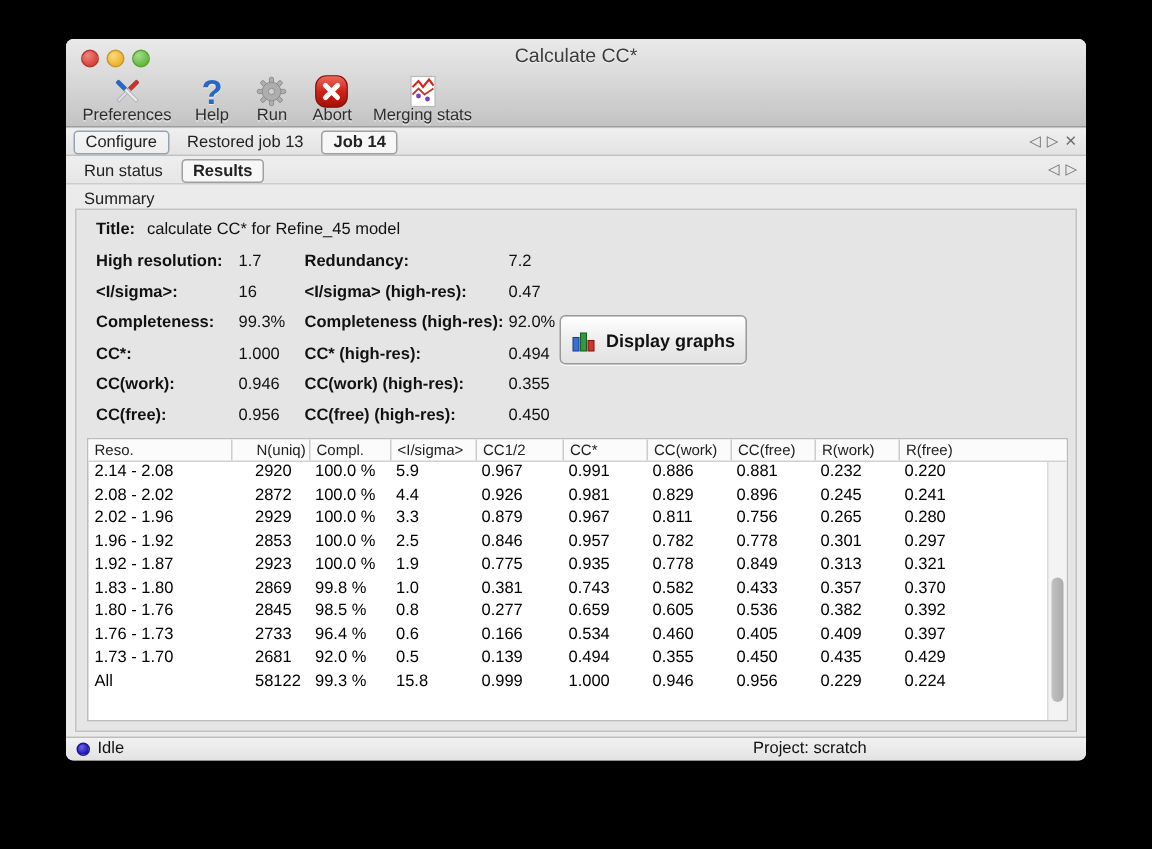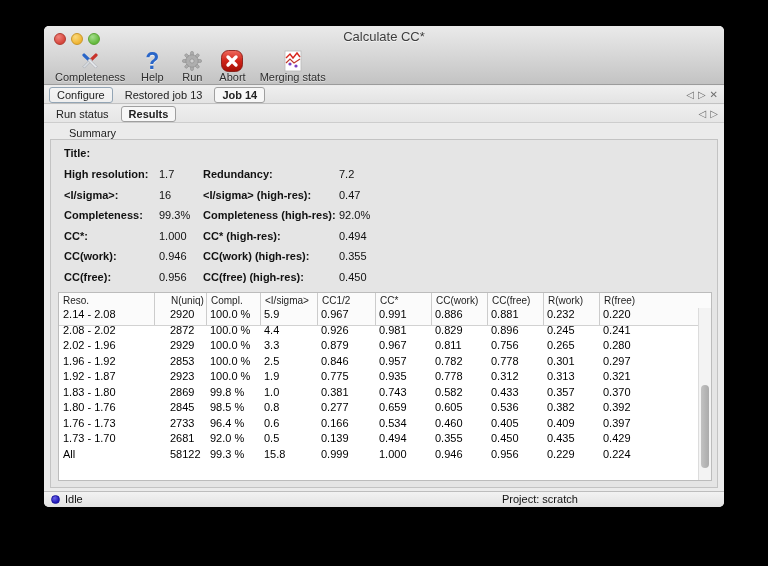--- a/index.html
+++ b/index.html
@@ -42,21 +42,21 @@
     display:flex; align-items:center; font-size:11px; color:#222;
   }
   .tab { padding:1px 7px; margin-left:5px; white-space:nowrap;text-align:center; }
   .tab.boxed { border:1px solid #93a5b5; border-radius:3px; background:rgba(255,255,255,.4); }
   .tab.active { font-weight:bold; border:1px solid #9f9f9f; border-radius:3px; background:#f7f7f7; }
   .tab-spacer { flex:1; }
   .nav-arrows { display:flex; align-items:center; gap:4px; margin-right:6px; color:#6e6e6e; font-size:10px; }
   .nav-glyph { cursor:default; line-height:10px; }
   
   #content { position:absolute; left:0; top:98px; width:680px; height:367px; background:#ebebeb; }
-  #summary-caption { position:absolute; left:25px; top:3px; font-size:11px; color:#222; }
+  #summary-caption { position:absolute; left:12px; top:3px; font-size:11px; color:#222; }
   #groupbox {
     position:absolute; left:6px; top:15px; width:668px; height:349px;
     border:1px solid #c3c3c3; border-radius:0; background:#e5e5e5;
   }
   .sum-label { font-weight:bold; font-size:11px; color:#111; white-space:nowrap; }
   .sum-value { font-size:11px; color:#111; white-space:nowrap; }
   #title-row { position:absolute; left:0; top:7px; width:660px; height:14px; }
   #title-row .sum-label { position:absolute; left:13px; }
   #title-row .sum-value { position:absolute; left:47px; }
   #sum-rows { position:absolute; left:0; top:28px; width:660px; }
@@ -71,21 +71,21 @@
     background:linear-gradient(#ffffff,#ececec 55%, #e2e2e2);
     box-shadow:0 1px 0 rgba(255,255,255,.7);
     display:flex; align-items:center; justify-content:center; gap:7px;
     font-size:12px; font-weight:bold; color:#111; cursor:default;
   }
   
   #rtable {
     position:absolute; left:7px; top:152px; width:654px; height:189px;
     background:#fff; border:1px solid #bcbcbc;
   }
-  #thead { display:flex; height:33px; background:#fbfbfb; border-bottom:1px solid #d2d2d2; }
+  #thead { display:flex; height:15px; background:#fbfbfb; border-bottom:1px solid #d2d2d2; }
   .hcell {
     font-size:10px; color:#222; padding:2px 0 0 4px; white-space:nowrap; overflow:hidden;
     border-left:1px solid #cccccc;
   }
   .hcell:first-child { border-left:none; }
   #tbody { position:absolute; left:0; top:15px; right:13px; bottom:0; overflow:hidden; }
   .trow { display:flex; height:15.5px; }
   .tcell { font-size:11px; color:#000; padding-left:4px; white-space:nowrap; overflow:hidden; }
   .hcell:nth-child(1), .tcell:nth-child(1) { width:95px; }
   .hcell:nth-child(2), .tcell:nth-child(2) { width:52px;padding-left:16px; }
@@ -137,21 +137,21 @@
             <g transform="rotate(45 12 12)">
               <rect x="10.4" y="2" width="3.2" height="9" rx="1.2" fill="#c8332b"></rect>
               <rect x="10.9" y="10" width="2.2" height="11" fill="#d9dde2" stroke="#9aa0a8" stroke-width="0.5"></rect>
             </g>
             <g transform="rotate(-45 12 12)">
               <rect x="10.4" y="2" width="3.2" height="9" rx="1.2" fill="#2a66c8"></rect>
               <rect x="10.9" y="10" width="2.2" height="11" fill="#e8eaee" stroke="#9aa0a8" stroke-width="0.5"></rect>
             </g>
           </svg>
         </span>
-        <span class="tb-label">Completeness</span>
+        <span class="tb-label">Preferences</span>
       </div>
       <div class="tb-item">
         <span class="tb-icon">
             <span class="help-glyph">?</span>
           </span>
         <span class="tb-label">Help</span>
       </div>
       <div class="tb-item">
         <span class="tb-icon">
           <svg width="24" height="24" viewBox="0 0 24 24">
@@ -220,20 +220,21 @@
     </span>
   </div>
 
   <div id="content">
     <div id="summary-caption">Summary</div>
 
     <div id="groupbox">
 
       <div id="title-row">
         <span class="sum-label">Title:</span>
+        <span class="sum-value">calculate CC* for Refine_45 model</span>
       </div>
 
       <div id="sum-rows">
 
       <div class="sum-row">
           <span class="sum-label l1">High resolution:</span>
           <span class="sum-value v1">1.7</span>
           <span class="sum-label l2">Redundancy:</span>
           <span class="sum-value v2">7.2</span>
         </div>
@@ -262,20 +263,30 @@
           <span class="sum-value v2">0.355</span>
         </div>
           <div class="sum-row">
           <span class="sum-label l1">CC(free):</span>
           <span class="sum-value v1">0.956</span>
           <span class="sum-label l2">CC(free) (high-res):</span>
           <span class="sum-value v2">0.450</span>
         </div>
         </div>
 
+      <div id="display-graphs-btn">
+        <span>
+          <svg width="16" height="16" viewBox="0 0 16 16">
+            <rect x="1" y="6" width="4" height="9" fill="#3a6fd8" stroke="#1d3f86" stroke-width="0.7"></rect>
+            <rect x="6" y="3" width="4" height="12" fill="#2f9e3a" stroke="#1c5c22" stroke-width="0.7"></rect>
+            <rect x="11" y="8" width="4" height="7" fill="#d0342c" stroke="#7c1712" stroke-width="0.7"></rect>
+          </svg>
+        </span>
+        <span>Display graphs</span>
+      </div>
 
       <div id="rtable">
         <div id="thead">
 
         <span class="hcell">Reso.</span>
             <span class="hcell">N(uniq)</span>
             <span class="hcell">Compl.</span>
             <span class="hcell">&lt;I/sigma&gt;</span>
             <span class="hcell">CC1/2</span>
             <span class="hcell">CC*</span>
@@ -335,21 +346,21 @@
             <span class="tcell">0.297</span>
           </div>
             <div class="trow">
             <span class="tcell">1.92 - 1.87</span>
             <span class="tcell">2923</span>
             <span class="tcell">100.0 %</span>
             <span class="tcell">1.9</span>
             <span class="tcell">0.775</span>
             <span class="tcell">0.935</span>
             <span class="tcell">0.778</span>
-            <span class="tcell">0.312</span>
+            <span class="tcell">0.849</span>
             <span class="tcell">0.313</span>
             <span class="tcell">0.321</span>
           </div>
             <div class="trow">
             <span class="tcell">1.83 - 1.80</span>
             <span class="tcell">2869</span>
             <span class="tcell">99.8 %</span>
             <span class="tcell">1.0</span>
             <span class="tcell">0.381</span>
             <span class="tcell">0.743</span>

